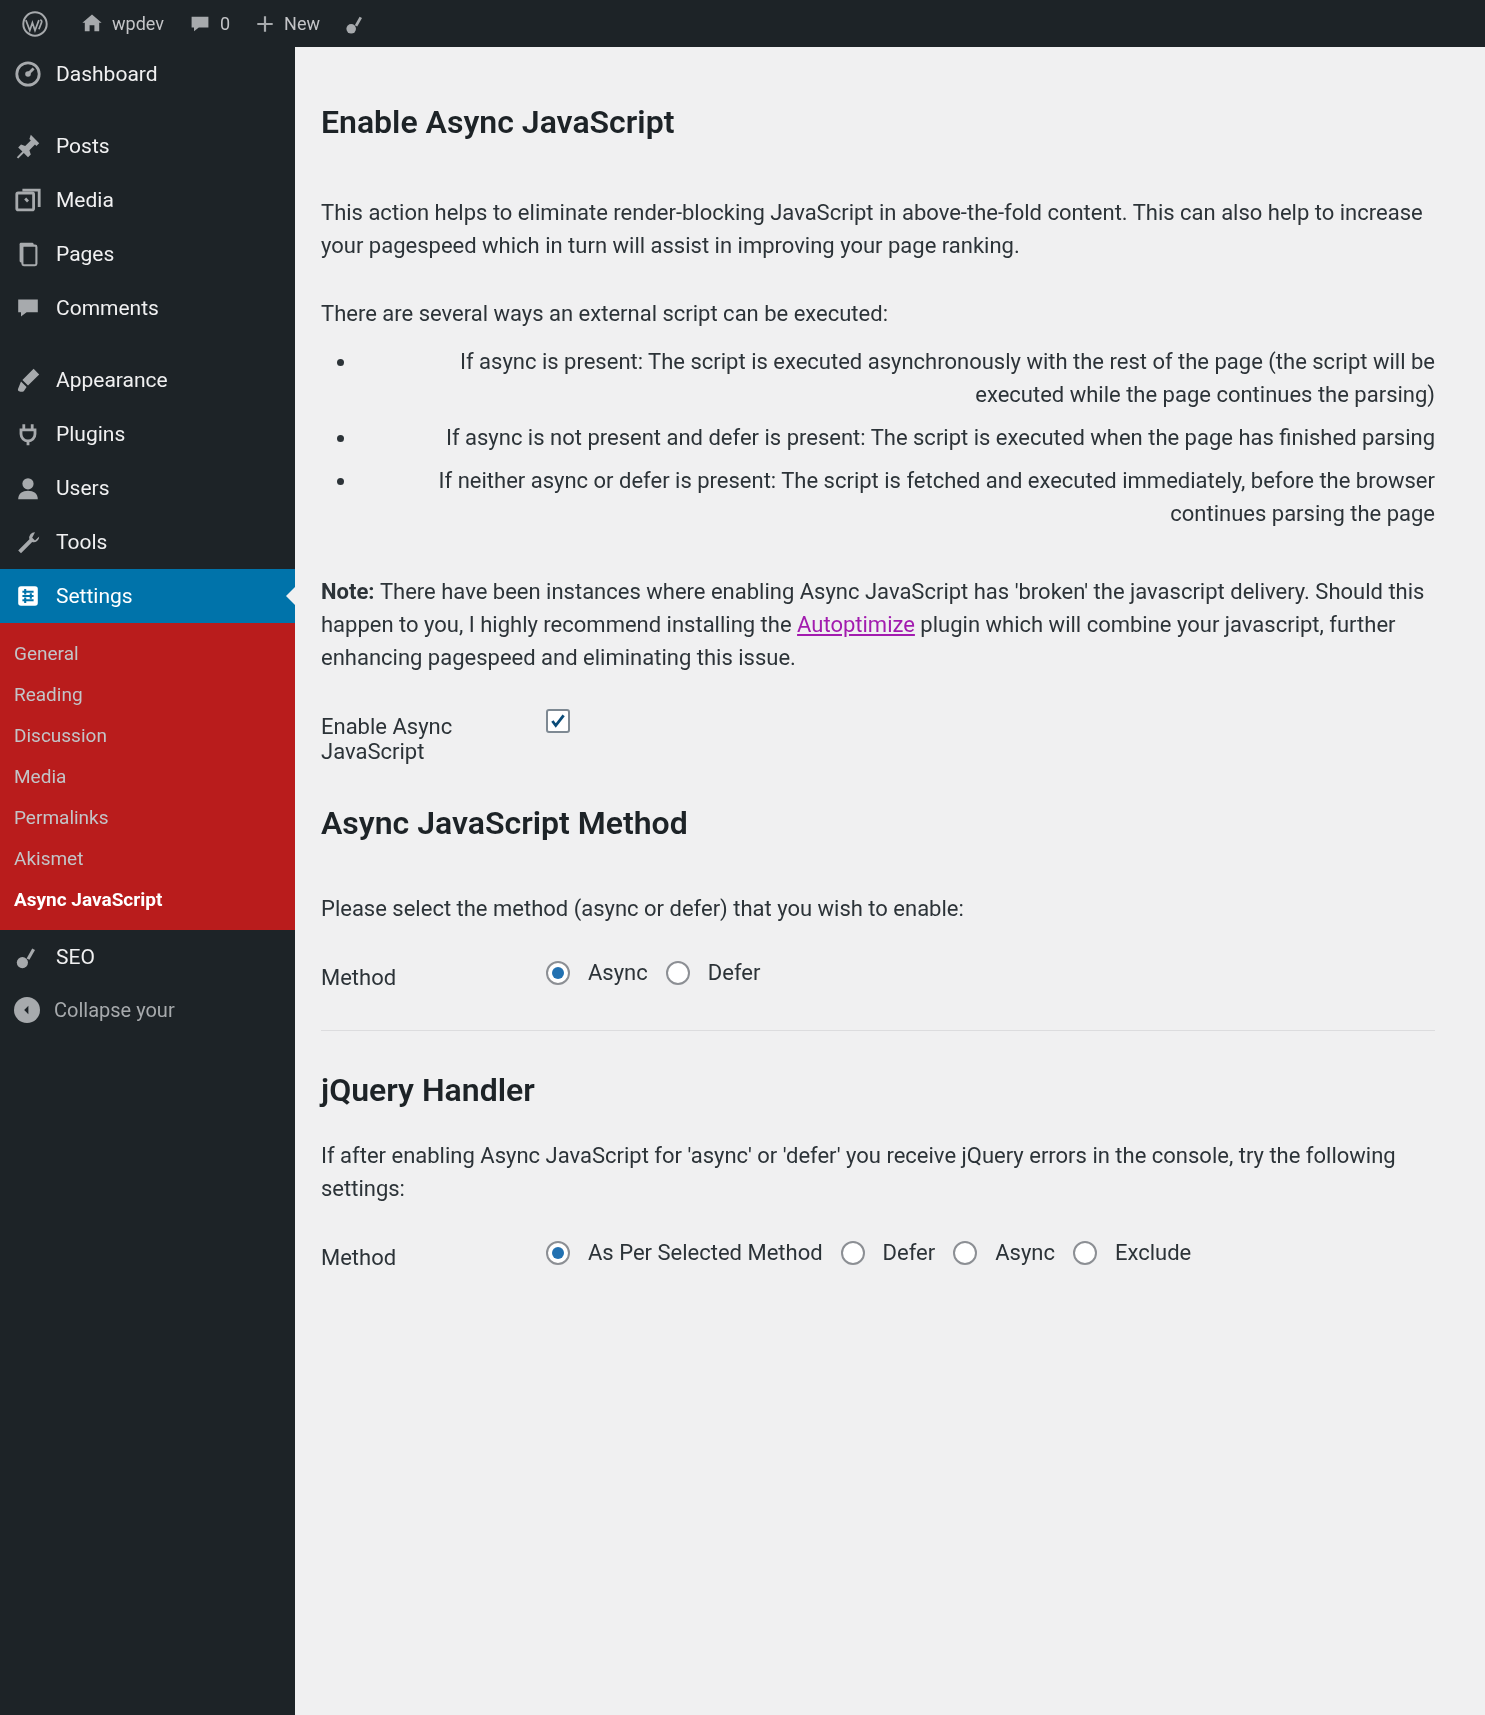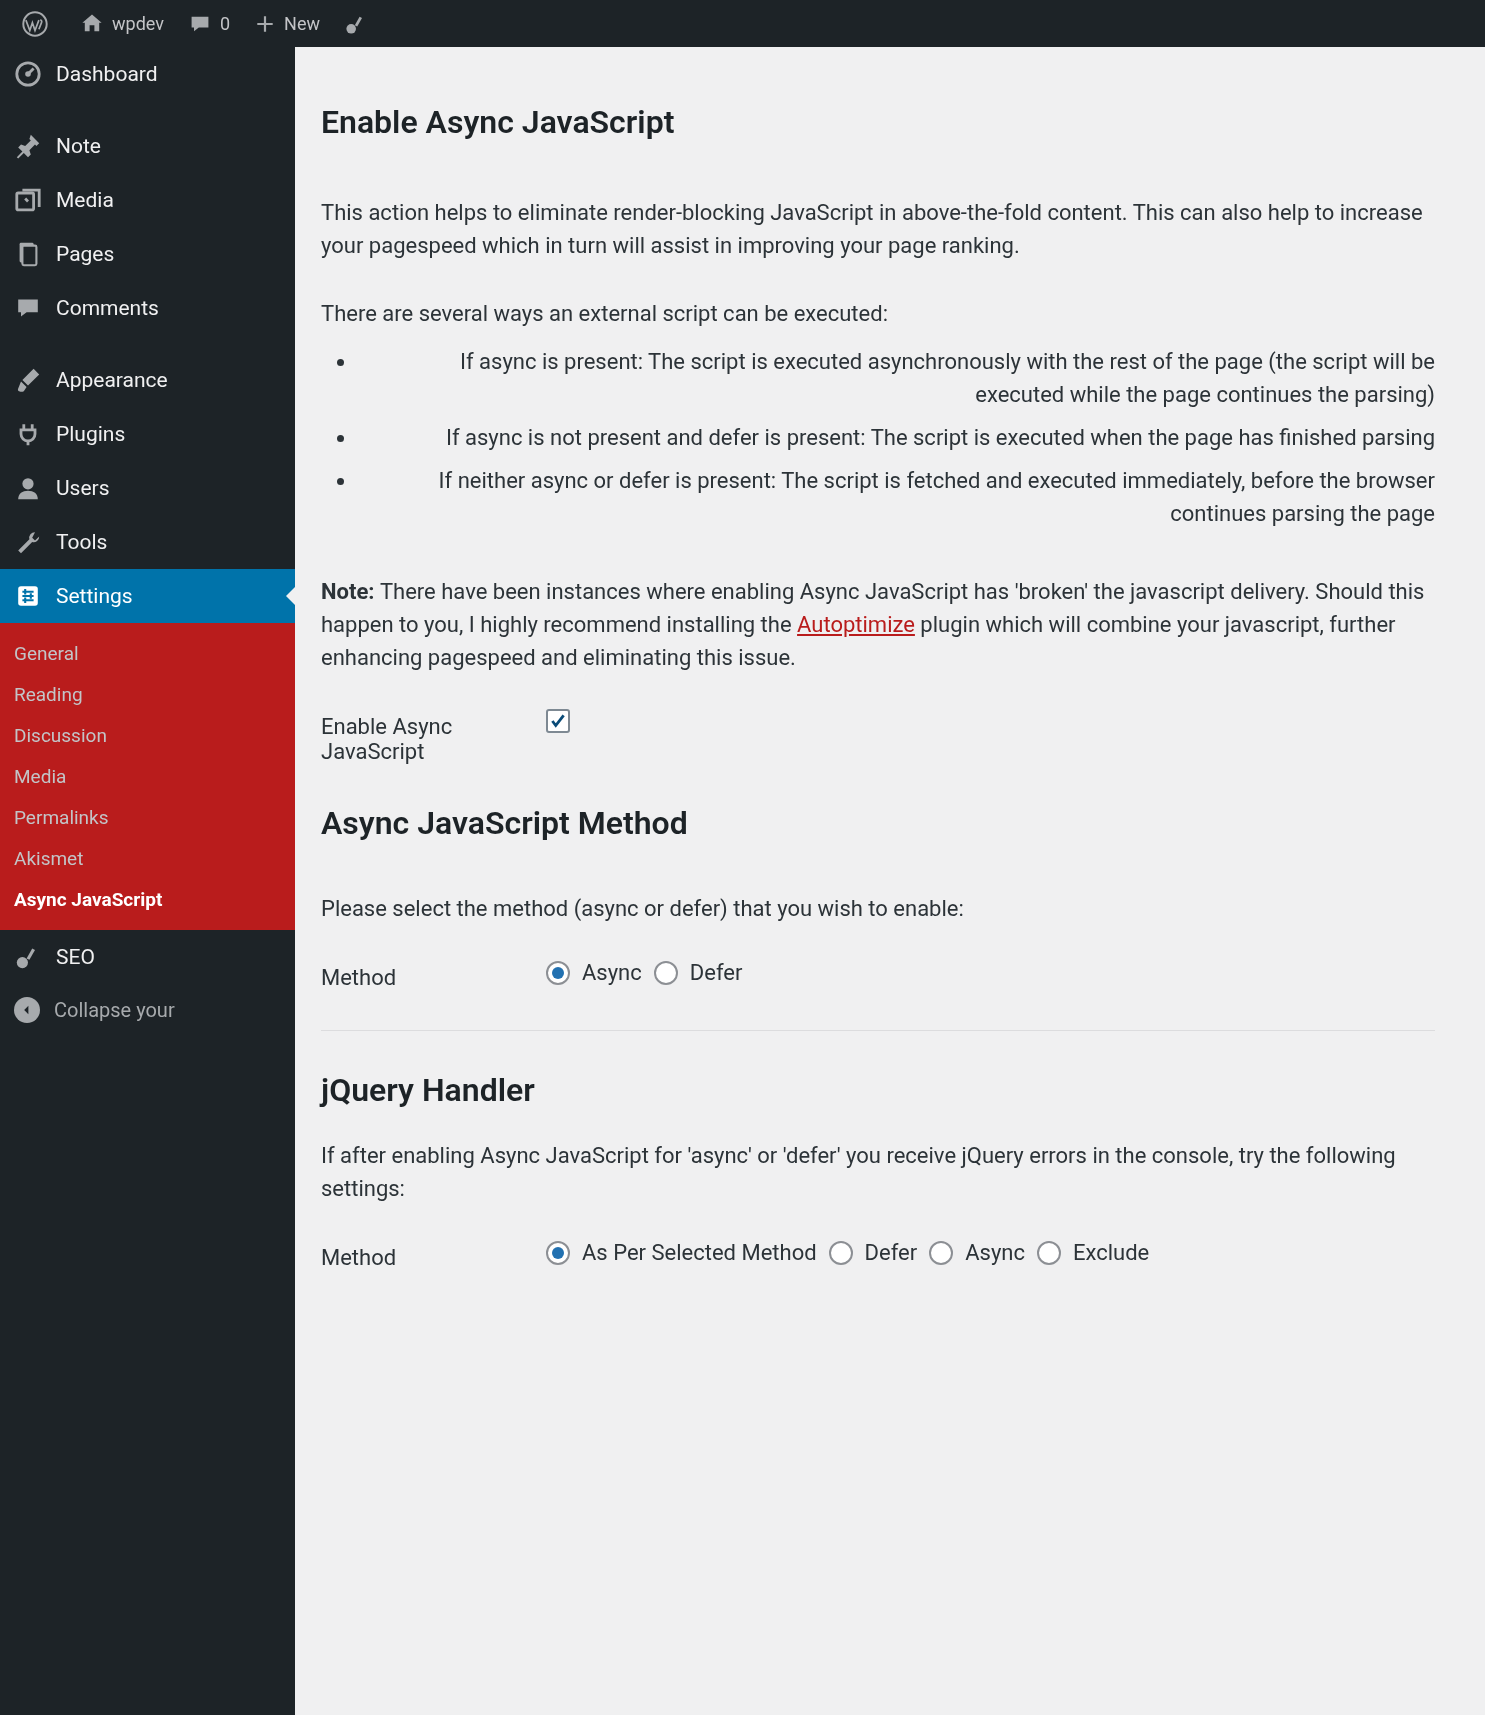--- a/index.html
+++ b/index.html
@@ -50,24 +50,24 @@
 .collapse .circ svg{fill:#1d2327;}
 #content {
   margin-left: 271px; margin-top: 47px;
   padding: 36px 50px 60px 50px;
   max-width: 1485px;
 }
 h2.section { font-size: 32px; font-weight:600; color:#1d2327; margin: 20px 0 55px 0;}
 p.body { font-size: 22px; line-height:1.5; margin-bottom: 35px; color:#2c3338;}
 ul.blist { list-style: disc; padding-left:36px; margin-bottom:40px;text-align:right;}
 ul.blist li { font-size:22px; line-height:1.5; padding:5px 0 5px 10px;}
-a.link { color:#b91c1c; text-decoration:underline;}
+a.link { color:#a21caf; text-decoration:underline;}
 .form-row { display:flex; align-items:flex-start; margin: 20px 0 40px 0;}
 .form-row .label { width: 225px; font-size:22px; padding-top:5px;}
-.form-row .control { flex:1; display:flex; align-items:center; gap:12px; flex-wrap:wrap; font-size:22px;}
+.form-row .control { flex:1; display:flex; align-items:center; gap:18px; flex-wrap:wrap; font-size:22px;}
 .checkbox { width:24px; height:24px; border:2px solid #7e8993; border-radius:3px; display:inline-flex; align-items:center; justify-content:center; background:#fff; cursor:pointer;}
 .checkbox.checked svg{ stroke:#0a4b78;}
 .radio { width:24px; height:24px; border:2px solid #8c8f94; border-radius:50%; display:inline-flex; align-items:center; justify-content:center; background:#fff; cursor:pointer;}
 .radio.checked .dot{ width:12px;height:12px;border-radius:50%; background:#2271b1;}
 hr.sep { border:none; border-top:1px solid #dcdcde; margin: 40px 0;}
 strong { font-weight:700;}
 </style>
 </head>
 <body>
 
@@ -111,21 +111,21 @@
         <path d="M10 10l4-4" stroke="#a7aaad" stroke-width="2"></path>
         <circle cx="10" cy="10" r="2"></circle>
       </svg>
     <span>Dashboard</span>
   </div>
   <div style="height:18px"></div>
   <div class="menu-item">
     <svg viewBox="0 0 20 20">
         <path d="M12 2l6 6-2 2-1-1-4 4 1 3-2 2-3-3-4 4-1-1 4-4-3-3 2-2 3 1 4-4-1-1z"></path>
       </svg>
-    <span>Note</span>
+    <span>Posts</span>
   </div>
   <div class="menu-item">
     <svg viewBox="0 0 20 20">
         <rect x="2" y="5" width="12" height="12" rx="1" fill="none" stroke="#a7aaad" stroke-width="2"></rect>
         <path d="M6 3h12v12" fill="none" stroke="#a7aaad" stroke-width="2"></path>
         <path d="M8 9l2 2" stroke="#a7aaad" stroke-width="2"></path>
       </svg>
     <span>Media</span>
   </div>
   <div class="menu-item">

